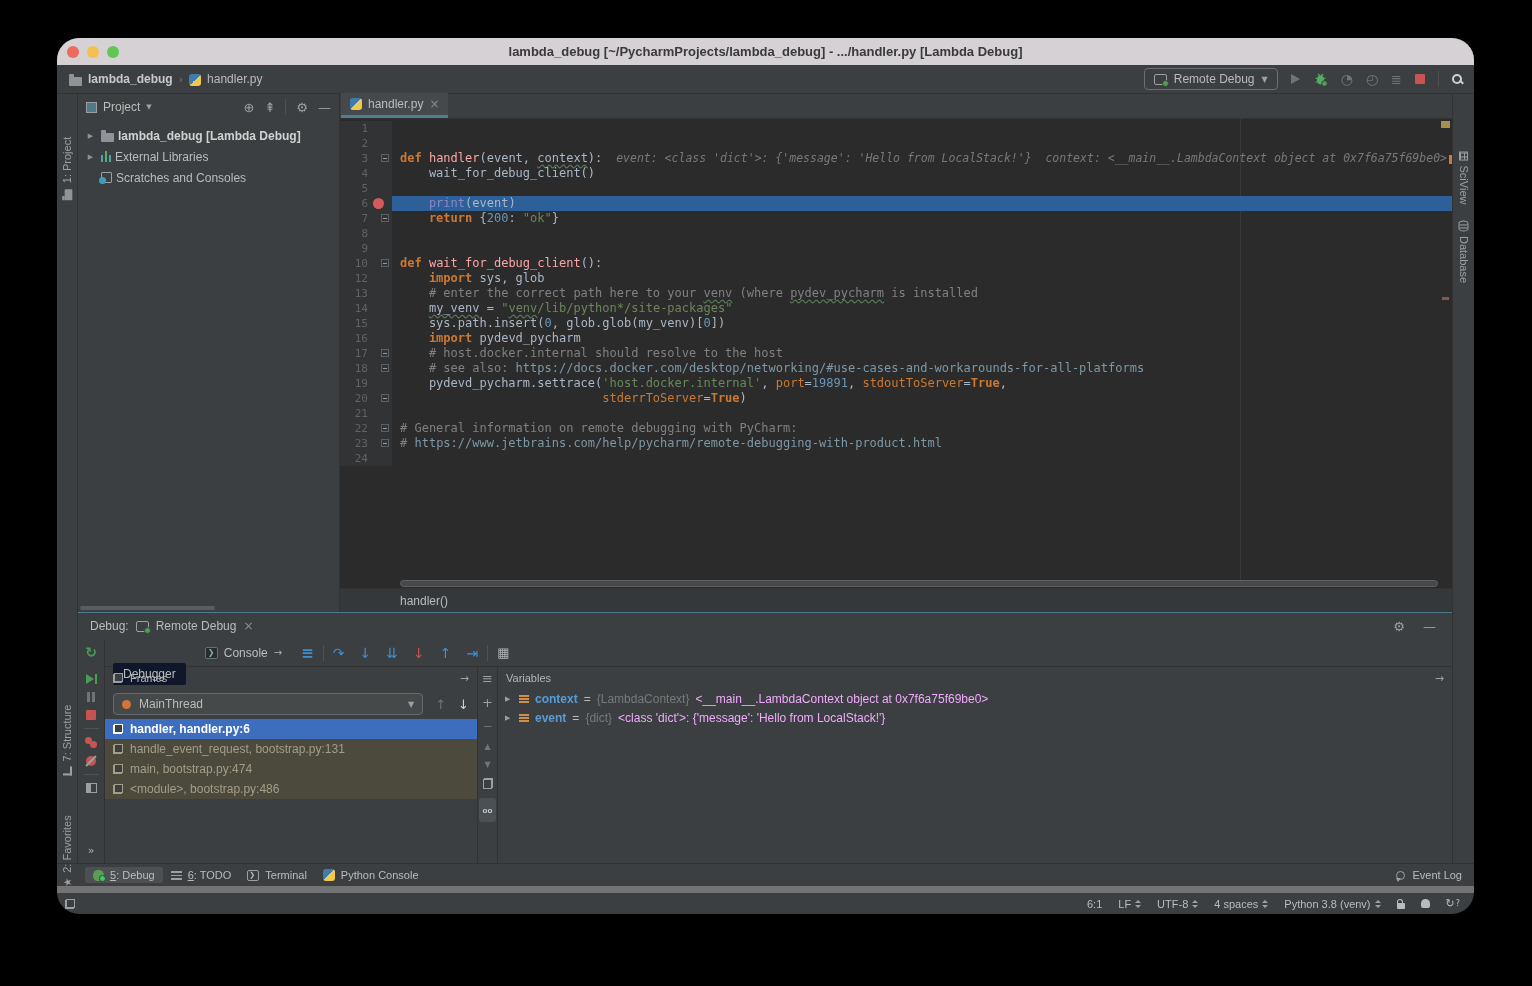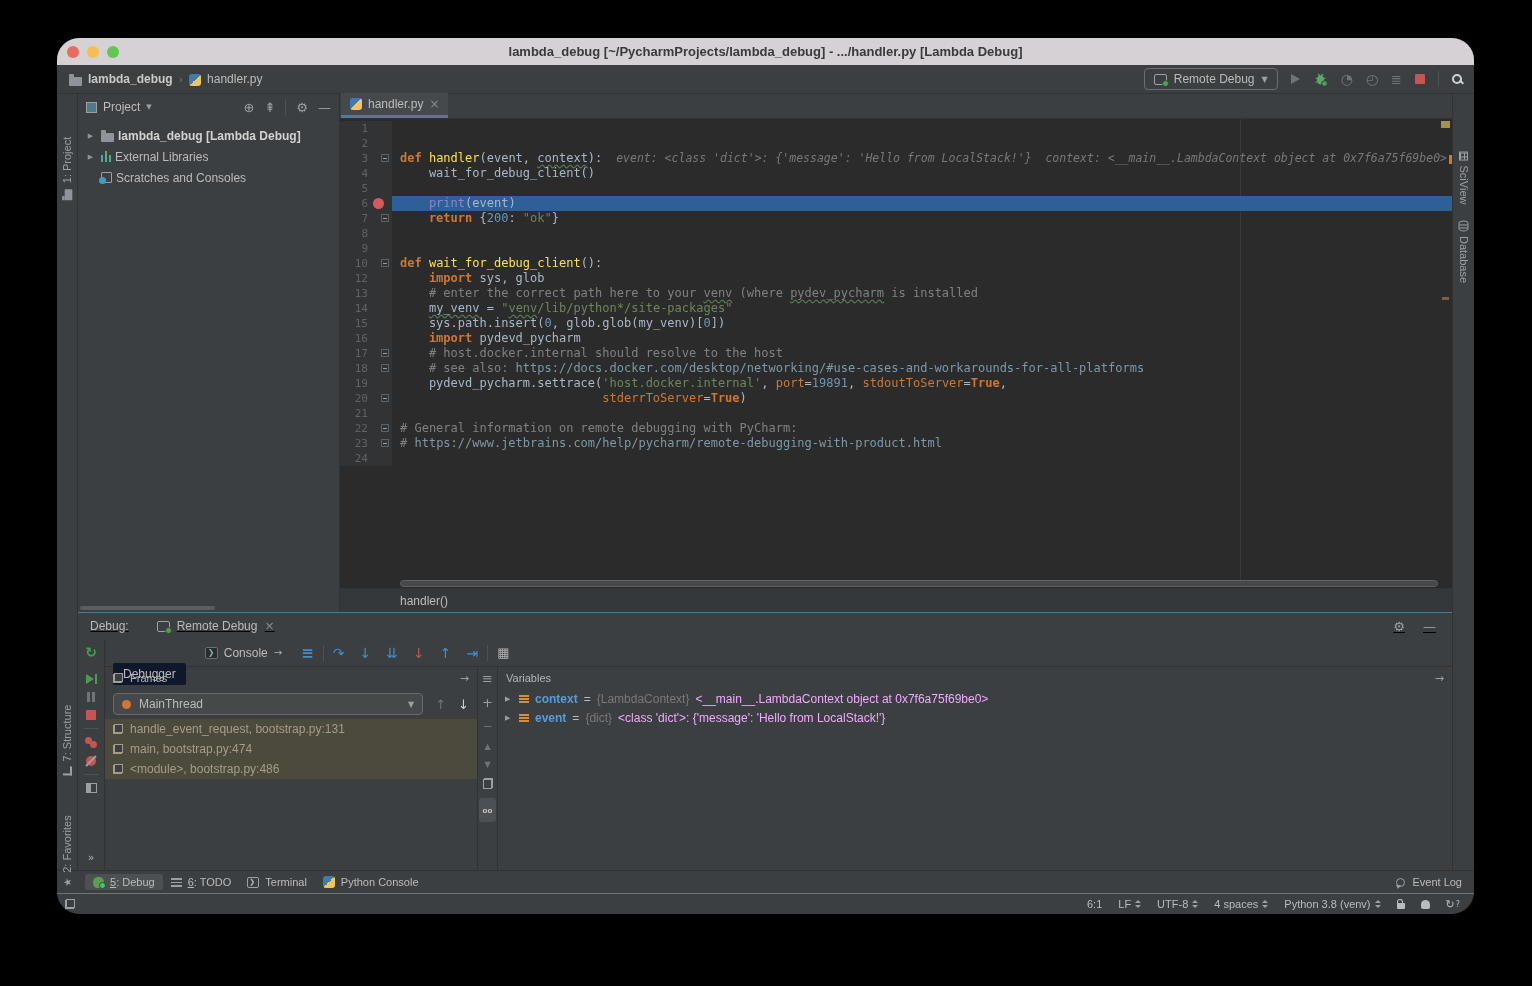--- a/index.html
+++ b/index.html
@@ -111,34 +111,34 @@
   .line{ display:flex; height:15px; line-height:15px; font-family:"DejaVu Sans Mono",monospace; font-size:12px; position:relative; }
   .lg{ width:52px; flex:none; display:flex; background:#313335; }
   .lnum{ width:28px; text-align:right; color:#606366; font-size:11px; }
   .lic{ width:24px; position:relative; }
   .bp{ position:absolute; left:5px; top:2px; width:11px; height:11px; border-radius:50%; background:#d45b5b; }
   .fm{ position:absolute; right:3px; top:3px; width:8px; height:8px; border:1px solid #5e6164; }
   .fm::after{ content:""; position:absolute; left:1px; right:1px; top:3px; height:1px; background:#9a9a9a; }
   .ltext{ flex:1; white-space:pre; padding-left:8px; min-width:0; }
   .line.cur .ltext{ background:#2d6099; }
   .tok.k{ color:#cc7832; font-weight:bold; } .tok.a{ color:#cc7832; }
-  .tok.f{ color:#fde047; } .tok.p{ color:#a9b7c6; } .tok.b{ color:#8888c6; }
+  .tok.f{ color:#fca5a5; } .tok.p{ color:#a9b7c6; } .tok.b{ color:#8888c6; }
   .tok.s{ color:#6a8759; } .tok.n{ color:#6897bb; } .tok.c{ color:#808080; }
   .tok.d{ color:#629755; font-style:italic; }
   .tok.h{ color:#787878; font-style:italic; font-size:11.5px; }
   .tok.l{ color:#7d98a6; }
   .tok.sq{ text-decoration:underline wavy #587b58; text-underline-offset:2px; }
   .smark{ position:absolute; } 
   .hscroll-e{ height:8px; flex:none; position:relative; background:#2b2b2b; }
   .hscroll-e .thumb{ position:absolute; left:60px; right:14px; top:0; height:7px; border:1px solid #5e6264; border-radius:4px; background:#46494b; }
   .ebread{ height:24px; flex:none; background:#35383a; border-top:1px solid #323232; display:flex; align-items:center; padding-left:60px; color:#bbb; font-size:12px; }
 
   
   .debugwin{ flex:1; display:flex; flex-direction:column; min-height:0; border-top:1px solid #4c7a8f; }
-  .dheader{ height:26px; flex:none; display:flex; align-items:center; padding-left:12px; gap:28px;text-decoration:underline; }
+  .dheader{ height:26px; flex:none; display:flex; align-items:center; padding-left:12px; gap:7px; }
   .dheader .t{ color:#bbb; font-size:12px; }
   .dtab{ display:flex; align-items:center; gap:7px; color:#bbb; font-size:12px; }
   .dtab .x{ color:#8a8d8f; }
   .dhicons{ margin-left:auto; display:flex; gap:18px; padding-right:16px; color:#9da0a2; font-size:13px; }
   .dbody{ flex:1; display:flex; min-height:0; }
   .dstrip{ width:27px; flex:none; border-right:1px solid #323232; display:flex; flex-direction:column; align-items:center; padding-top:5px; gap:8px; }
   .dstrip .hsep{ width:15px; height:1px; background:#515151; }
   .dmain{ flex:1; display:flex; flex-direction:column; min-width:0; }
   .dtoolbar{ height:28px; flex:none; display:flex; align-items:center; gap:9px; padding-left:8px; border-bottom:1px solid #323232; }
   .dbtab{ padding:4px 10px; font-size:12px; color:#bbb; border-radius:2px; display:flex; gap:6px; align-items:center; }
@@ -163,21 +163,21 @@
   .vrow .exp{ font-size:7px; color:#9b9ea1; width:8px; }
   .vname{ color:#569cd6; font-weight:bold; }
   .vsepx{ color:#bbb; } .vtype{ color:#787878; } .vval{ color:#f0abfc; }
 
   
   .toolrow{ height:23px; flex:none; border-top:1px solid #323232; display:flex; align-items:center; gap:6px; padding:0 12px 0 28px; }
   .twb{ display:flex; align-items:center; gap:6px; padding:2px 8px; border-radius:2px; color:#bbb; font-size:11px; }
   .twb.sel{ background:#4c5052; }
   .twb u{ text-decoration:underline; }
   .eventlog{ margin-left:auto; display:flex; align-items:center; gap:7px; color:#bbb; font-size:11px; }
-  .statusbar{ height:21px; flex:none; border-top:1px solid #737373; display:flex; align-items:center; padding:0 14px 0 8px; }
+  .statusbar{ height:28px; flex:none; border-top:7px solid #737373; display:flex; align-items:center; padding:0 14px 0 8px; }
   .sright{ margin-left:auto; display:flex; align-items:center; gap:16px; color:#b9bcbe; font-size:11px; }
   .sitem{ display:flex; align-items:center; }
   .q{ font-size:8px; margin-left:1px; }
 </style>
 </head>
 <body>
 
 <div id="window">
 
   <div class="titlebar">
@@ -549,20 +549,24 @@
                 <div class="threadrow">
                   <div class="threadsel">
                     <span class="orange-dot"></span>
                     <span>MainThread</span>
                     <span class="chev gly">▼</span>
                   </div>
                   <span class="gly dim" style="font-size:13px">↑</span>
                   <span class="gly" style="font-size:13px;color:#cfd2d4">↓</span>
                 </div>
                 <div class="flist">
+                    <div class="frow selected">
+                      <span class="i-sq2"></span>
+                      <span>handler, handler.py:6</span>
+                    </div>
                     <div class="frow external">
                       <span class="i-sq2"></span>
                       <span>handle_event_request, bootstrap.py:131</span>
                     </div>
                     <div class="frow external">
                       <span class="i-sq2"></span>
                       <span>main, bootstrap.py:474</span>
                     </div>
                     <div class="frow external">
                       <span class="i-sq2"></span>

